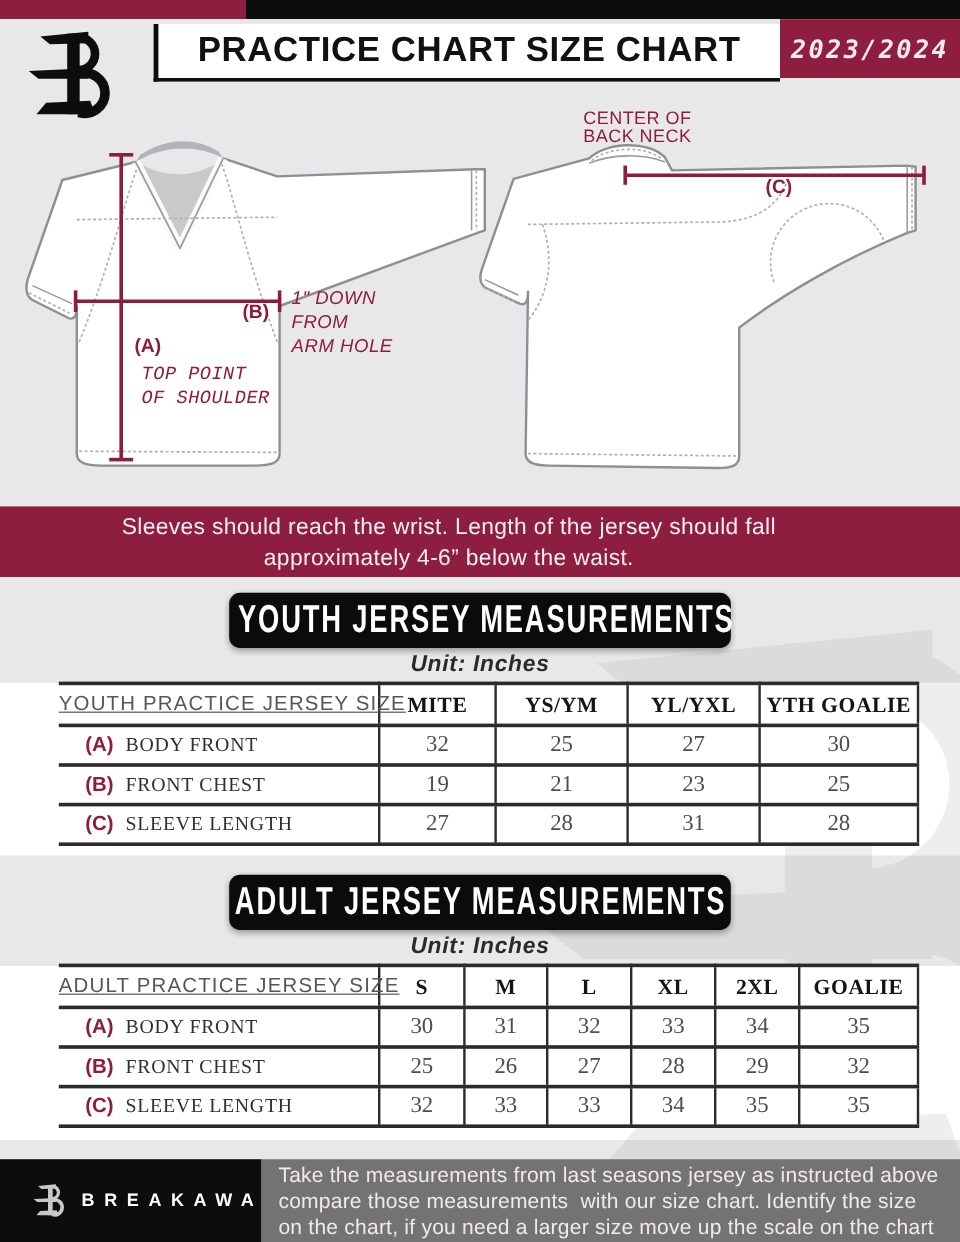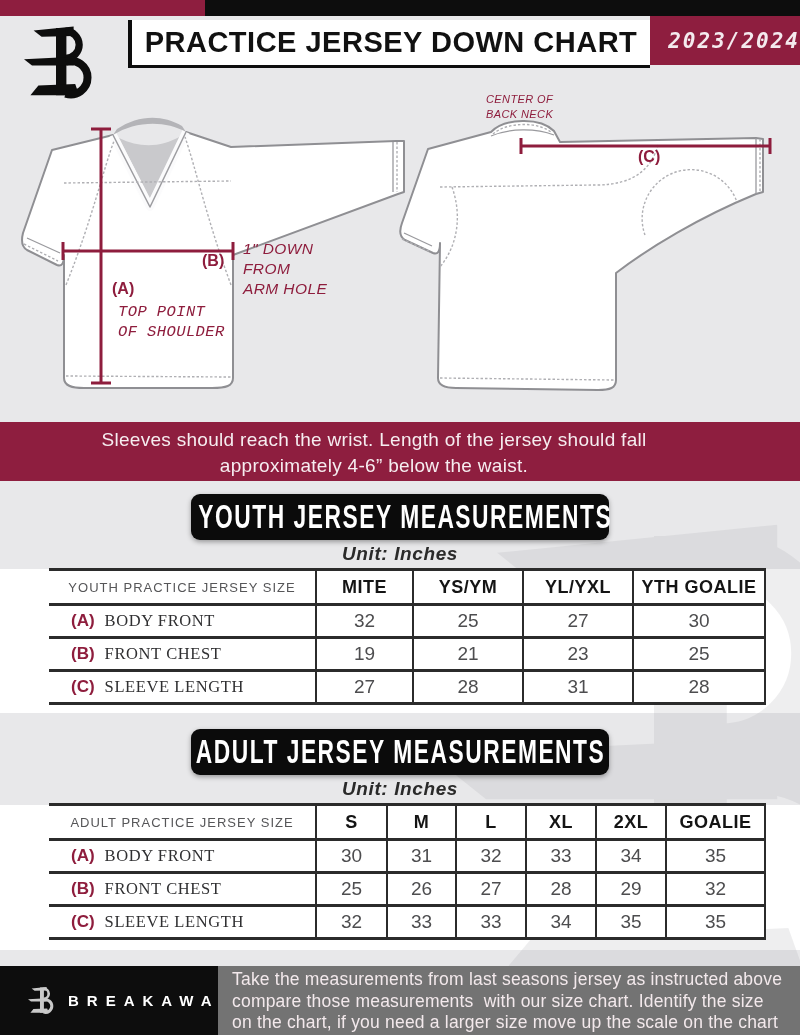--- a/index.html
+++ b/index.html
@@ -24,33 +24,33 @@
   .title-bar {
     left:128px; top:20px; width:522px; height:48px; background:#ffffff;
     border-left:4px solid #0d0d0d; border-bottom:3px solid #0d0d0d;
     display:flex; align-items:center; justify-content:center;
   }
   .title-bar span {
     font-size:29px; font-weight:bold; color:#111; letter-spacing:0.5px; white-space:nowrap;
   }
   .year-box {
     left:650px; top:16px; width:150px; height:49px; background:#8e1e3f;
-    display:flex; align-items:center; justify-content:flex-end;
+    display:flex; align-items:center; justify-content:center;
   }
   .year-box span {
     font-family:"DejaVu Sans Mono", monospace; font-style:italic; font-weight:bold;
     font-size:21px; color:#f4eaee; letter-spacing:2px; white-space:nowrap;
   }
   .logo-header { left:24px; top:20px; width:80px; height:88px; color:#0d0d0d; }
 
   
   .anno { color:#8e1d3d; white-space:nowrap; }
   .anno-key { font-weight:bold; font-size:16px; }
   .anno-it  { font-style:italic; font-size:15.5px; line-height:20px; letter-spacing:0.4px; }
-  .anno-sm  { font-style:italic; font-size:11px;  line-height:14.5px; letter-spacing:0.4px; }
+  .anno-sm  { font-size:15px;  line-height:14.5px; letter-spacing:0.4px; }
 
   
   .notice-text {
     left:0; top:427px; width:748px; text-align:center;
     color:#f6edf0; font-size:19px; line-height:26px; letter-spacing:0.3px;
   }
 
   
   .sec-banner {
     width:418px; height:46px; left:191px; background:#0b0b0b; border-radius:9px;
@@ -64,26 +64,26 @@
   .unit-label {
     left:0; width:800px; text-align:center; font-style:italic; font-weight:bold;
     font-size:19px; color:#2a2a2a; letter-spacing:0.6px;
   }
 
   
   table.size-table { border-collapse:collapse; table-layout:fixed; width:716px; background:transparent; }
   table.size-table { border-top:3px solid #2b2b2b; border-bottom:3px solid #2b2b2b; }
   table.size-table tr { border-bottom:3px solid #2b2b2b; }
   table.size-table td { background:#ffffff; }
-  td.vline { border-left:2px solid #2b2b2b; }
+  td.vline { border-left:2px solid #2b2b2b;font-family:Liberation Serif, serif; }
   td.vr    { border-right:2px solid #2b2b2b; }
   tr.head td { height:35px; }
   tr.data td { height:33px; }
   .col-head-first {
-    text-align:center; color:#565658; font-size:13px; letter-spacing:1px; white-space:nowrap;
+    text-align:center; color:#565658; font-size:17px; letter-spacing:1px; white-space:nowrap;text-decoration:underline;
   }
   .col-head-size {
     text-align:center; color:#141414; font-size:18px; font-weight:bold; letter-spacing:0.5px;
   }
   .row-label { padding-left:22px; white-space:nowrap; }
   .row-label .key { color:#8e1d3d; font-weight:bold; font-size:17px; margin-right:10px; }
   .row-label .lab { color:#303032; font-size:16.5px; letter-spacing:0.6px;font-family:Liberation Serif, serif; }
   td.num { text-align:center; color:#4d4d4f; font-size:19px; }
 
   
@@ -138,21 +138,21 @@
   <div class="abs band-gray4"></div>
 
   <svg class="abs watermark" viewBox="0 0 100 110">
     <use href="#brand-b"></use>
   </svg>
 
   <svg class="abs logo-header" viewBox="0 0 100 110">
     <use href="#brand-b"></use>
   </svg>
   <div class="abs title-bar">
-    <span>PRACTICE JERSEY DOWN CHART</span>
+    <span>PRACTICE CHART SIZE CHART</span>
   </div>
   <div class="abs year-box">
     <span>2023/2024</span>
   </div>
 
   <svg class="abs" style="left:0; top:95px; width:800px; height:320px;" viewBox="0 0 800 320">
     <g stroke-linejoin="round">
 
       <path d="M113,40 L52,55 L23,138 C21,146 22,152 27,155 L57,170
                C62,172 64,168 64,160 L64,283 C64,291 72,293 84,293 L212,293 C226,293 233,291 233,283

